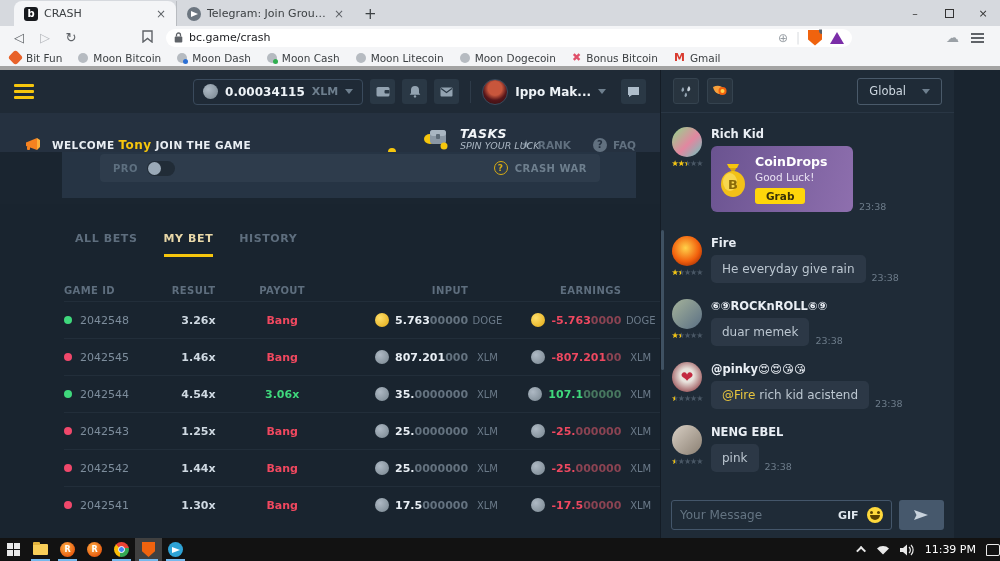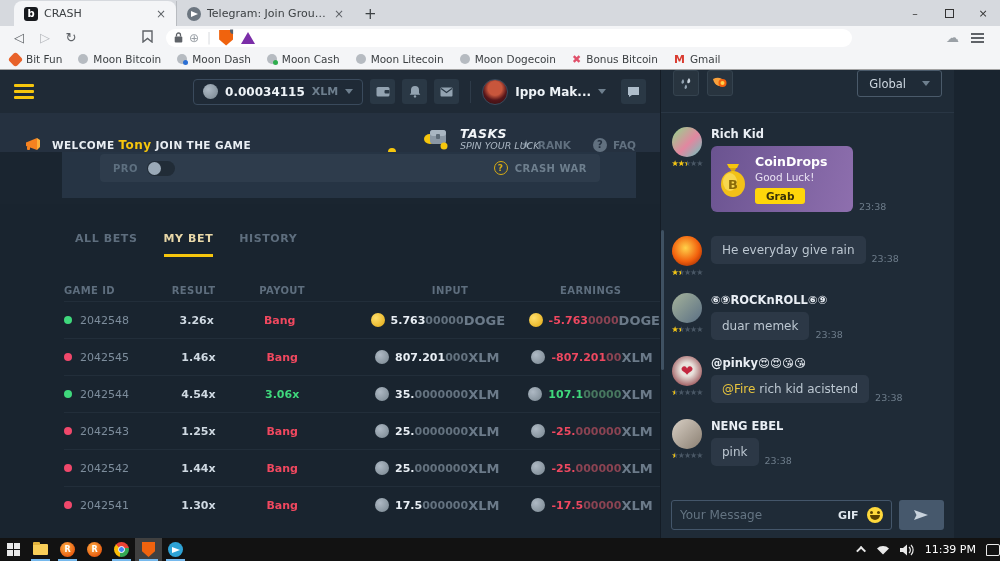--- a/index.html
+++ b/index.html
@@ -31,21 +31,21 @@
   .omni-right { display:flex; align-items:center; gap:8px; }
   .shield { position:relative; width:14px; height:16px; background:#f0630e; clip-path:polygon(0 0,100% 0,100% 62%,50% 100%,0 62%); }
   .shield-badge { position:absolute; right:-4px; top:-3px; width:7px; height:7px; border-radius:50%; background:#56616c; }
   .bat-tri { width:0; height:0; border-left:7px solid transparent; border-right:7px solid transparent; border-bottom:12px solid #7b2ea8; }
   .cloud-ic { color:#9aa0a6; font-size:13px; margin-left:90px; }
   .menu-bars, .menu-bars::before, .menu-bars::after { width:13px; height:2px; background:#5f6368; display:block; }
   .menu-bars { position:relative; margin:0 8px; }
   .menu-bars::before { content:""; position:absolute; top:-4px; }
   .menu-bars::after { content:""; position:absolute; top:4px; }
 
-  .bookmarks { height:21px; background:#f4f5f7; display:flex; align-items:center; padding:0 10px; gap:16px; border-bottom:1px solid #a3a3a3; }
+  .bookmarks { height:21px; background:#f4f5f7; display:flex; align-items:center; padding:0 10px; gap:16px; border-bottom:4px solid #a3a3a3; }
   .bm { display:flex; align-items:center; gap:5px; font-size:10.5px; color:#3c4043; white-space:nowrap; }
   .bm-dot { width:10px; height:10px; border-radius:50%; background:#b6bbc1; position:relative; flex:none; }
   .bm-dot.badge-blue::after, .bm-dot.badge-green::after { content:""; position:absolute; right:-1px; bottom:-1px; width:5px; height:5px; border-radius:50%; }
   .bm-dot.badge-blue::after { background:#2b6fd4; }
   .bm-dot.badge-green::after { background:#2fae4e; }
   .bm-bitfun { width:11px; height:11px; background:#e8622a; border-radius:3px; transform:rotate(45deg); flex:none; }
   .bm-x { color:#e0506a; font-weight:bold; font-size:11px; }
   .bm-gmail { color:#d93b30; font-weight:bold; font-size:11px; }
 
   
@@ -105,41 +105,41 @@
 
   
   .table { margin:22px 0 0 64px; width:596px; }
   .trow { display:flex; align-items:center; height:37px; border-top:1px solid #222e3a; }
   .trow.thead { border-top:none; height:22px; }
   .thead span { color:#5e6e7e; font-size:10px; font-weight:bold; letter-spacing:.4px; }
   .c-id { width:115px; display:flex; align-items:center; gap:8px; }
   .c-res { width:50px; text-align:right; }
   .c-pay { width:145px; text-align:center; }
   .c-in  { width:130px; display:flex; justify-content:flex-end; align-items:center; gap:6px; }
-  .c-unit{ width:42px; text-align:left; color:#6b7a89; font-size:13px; font-weight:bold; }
+  .c-unit{ width:42px; text-align:center; color:#6b7a89; font-size:10px; font-weight:normal; }
   .c-earn{ width:114px; display:flex; justify-content:flex-end; align-items:center; gap:6px; margin-left:10px; }
   .dot { width:8px; height:8px; border-radius:50%; flex:none; }
   .dot-green { background:#3fd87c; }
   .dot-red { background:#f0486b; }
   .id-txt { color:#7d8d9c; font-size:11px; }
   .res-txt { color:#cfd9e2; font-size:11px; font-weight:bold; }
   .pay-txt { font-size:11px; font-weight:bold; }
   .pay-txt.bang { color:#f0485f; }
   .pay-txt.win { color:#3fd87c; }
   .amt { font-size:11px; font-weight:bold; white-space:nowrap; }
   .amt .main { color:#e8eef4; }
   .amt .zeros { color:#64727f; }
   .amt.loss .main { color:#ef4860; }
   .amt.loss .zeros { color:#8a4352; }
   .amt.win .main { color:#3fd87c; }
   .amt.win .zeros { color:#47775f; }
   .coin-sm { width:14px; height:14px; border-radius:50%; flex:none; }
 
   
-  .chatheader { height:43px; display:flex; align-items:flex-start; padding:0 12px; gap:8px; border-bottom:1px solid #29московnull; border-bottom:1px solid #293644; }
+  .chatheader { height:43px; display:flex; align-items:center; padding:0 12px; gap:8px; border-bottom:1px solid #29московnull; border-bottom:1px solid #293644; }
   .chat-btn { width:26px; height:26px; background:#28343f; border:1px solid #35434f; border-radius:3px; display:flex; align-items:center; justify-content:center; }
   .global-dd { margin-left:auto; height:27px; border:1px solid #4a5a6a; border-radius:3px; display:flex; align-items:center; gap:16px; padding:0 11px; color:#cdd7e0; font-size:11.5px; }
   .chatscroll { flex:1; padding:14px 12px 0 10px; overflow:hidden; }
   .msg { display:flex; gap:8px; margin-bottom:16px; }
   .avcol { width:32px; flex:none; display:flex; flex-direction:column; align-items:center; gap:3px; }
   .av { width:30px; height:30px; border-radius:50%; }
   .av0 { background:linear-gradient(135deg,#8fd98b,#e287a0 55%,#67c7c0); }
   .av1 { background:radial-gradient(circle at 45% 40%, #ffd24a, #f2600d 55%, #7a1602); }
   .av2 { background:linear-gradient(135deg,#a5b39b,#5a6f84); }
   .av3 { background:radial-gradient(circle at 50% 45%, #e8e2dc 0 30%, #7a1620); display:flex; align-items:center; justify-content:center; color:#c32840; font-size:15px; }
@@ -223,20 +223,21 @@
     <span class="nav-ic bm-flag">
       <svg width="11" height="13" viewBox="0 0 11 13">
           <path d="M1 1h9v11L5.5 8.5 1 12z" fill="none" stroke="#5f6368" stroke-width="1.4"></path>
         </svg>
     </span>
     <div class="omnibox">
       <svg width="9" height="11" viewBox="0 0 9 11">
           <rect x="0.7" y="4.5" width="7.6" height="6" rx="1" fill="#5f6368"></rect>
           <path d="M2.5 4.5V3a2 2 0 0 1 4 0v1.5" fill="none" stroke="#5f6368" stroke-width="1.3"></path>
         </svg>
+      <span class="omni-url">bc.game/crash</span>
       <div class="omni-right">
         <span style="color:#9aa0a6;font-size:12px">⊕</span>
         <span style="color:#dadce0">|</span>
         <span class="shield">
             <span class="shield-badge"></span>
           </span>
         <span class="bat-tri"></span>
       </div>
     </div>
     <span class="cloud-ic">☁</span>
@@ -555,20 +556,21 @@
             </div>
           </div>
         </div>
 
         <div class="msg">
           <div class="avcol">
             <span class="av av1"></span>
             <span class="stars"><span class="stars-bg">★★★★★</span><span class="stars-fg" style="width: 30%;">★★★★★</span></span>
           </div>
           <div class="mbody">
+            <div class="mname">Fire</div>
             <div class="msgline">
               <div class="bubble">He everyday give rain</div>
               <span class="mtime">23:38</span>
             </div>
           </div>
         </div>
 
         <div class="msg">
           <div class="avcol">
             <span class="av av2"></span>

